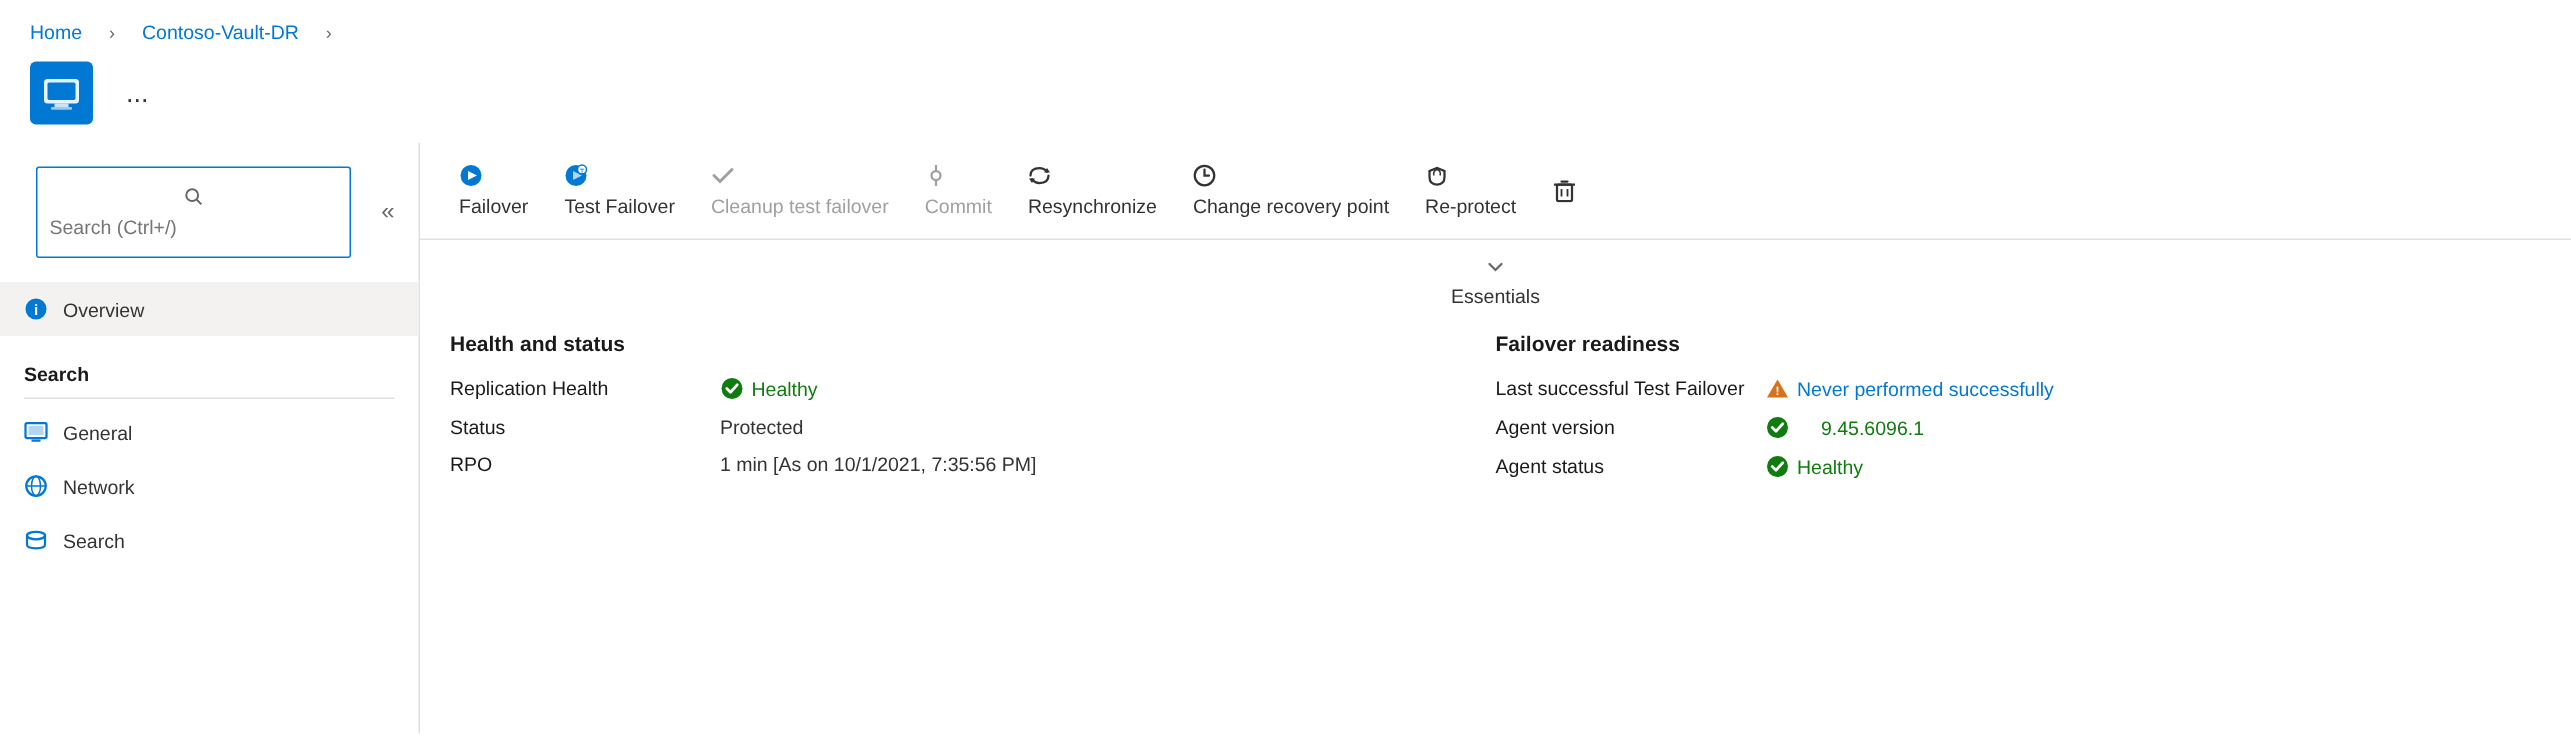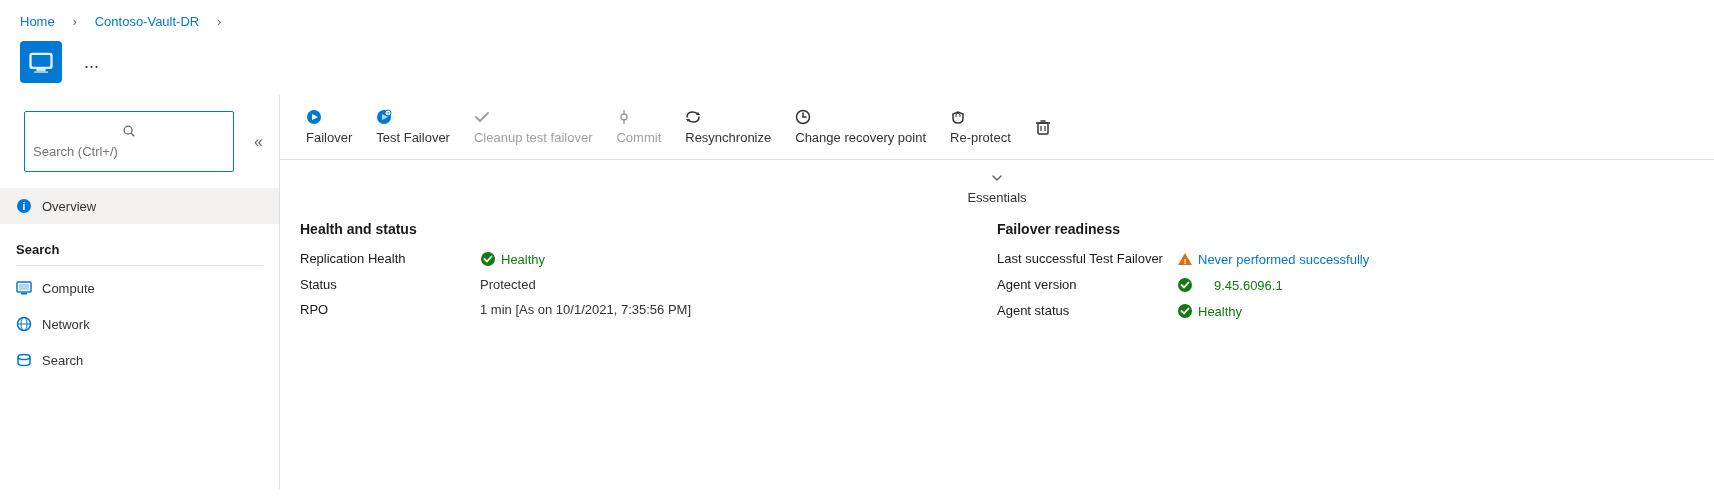--- a/index.html
+++ b/index.html
@@ -99,21 +99,21 @@
       <div class="nav-section-label">Search</div>
       <hr class="nav-divider">
 
 
       <div class="nav-item">
         <svg viewBox="0 0 16 16" fill="#0078d4" width="16" height="16">
           <rect x="1" y="2" width="14" height="10" rx="1" fill="none" stroke="#0078d4" stroke-width="1.5"></rect>
           <rect x="3" y="4" width="10" height="6" rx="0.5" fill="#0078d4" opacity="0.3"></rect>
           <rect x="5" y="13" width="6" height="1.5" fill="#0078d4"></rect>
         </svg>
-        <span>Compute</span>
+        <span>General</span>
       </div>
 
       <div class="nav-item">
         <svg viewBox="0 0 16 16" fill="#0078d4" width="16" height="16">
           <circle cx="8" cy="8" r="6.5" fill="none" stroke="#0078d4" stroke-width="1.5"></circle>
           <ellipse cx="8" cy="8" rx="3" ry="6.5" fill="none" stroke="#0078d4" stroke-width="1"></ellipse>
           <line x1="1.5" y1="8" x2="14.5" y2="8" stroke="#0078d4" stroke-width="1"></line>
         </svg>
         <span>Network</span>
       </div>

